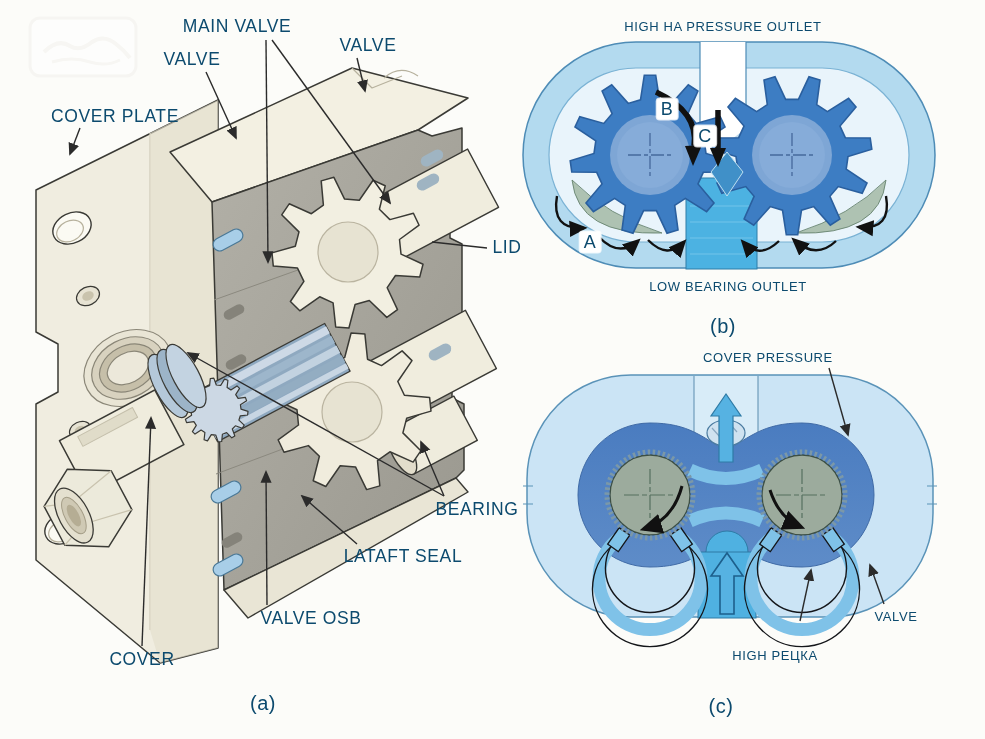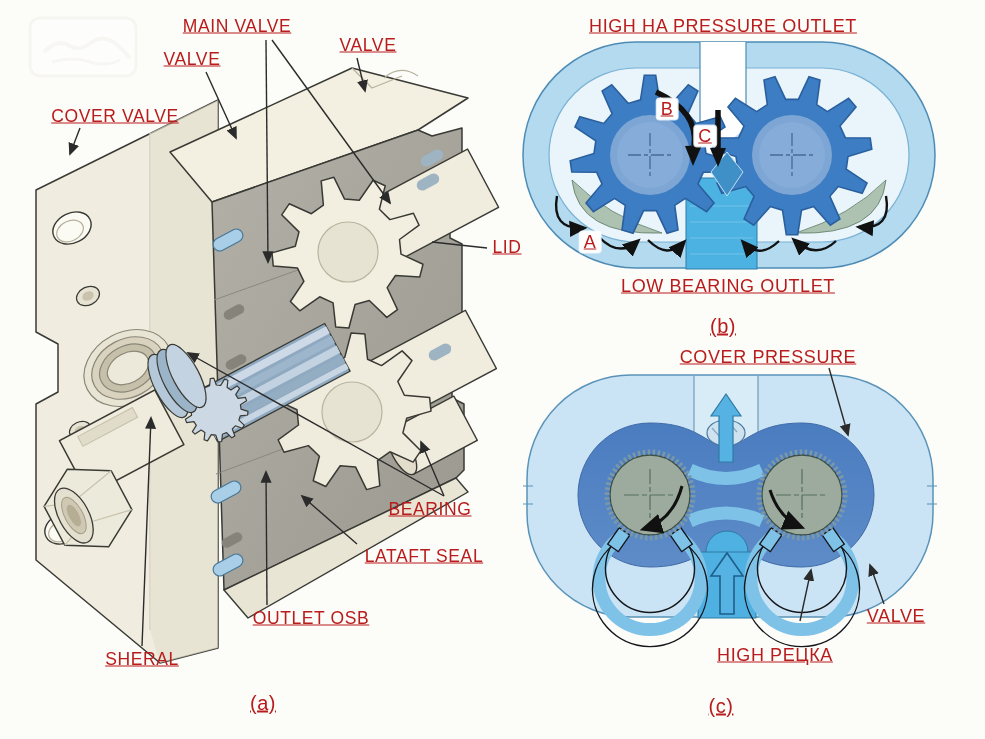--- a/index.html
+++ b/index.html
@@ -4,29 +4,29 @@
 <style>
   html,body{margin:0;padding:0;background:#ffffff;}
   #stage{
     position:relative;width:985px;height:739px;overflow:hidden;
     background:#fcfcf9;
     font-family:"Liberation Sans", sans-serif;
   }
   #art{position:absolute;left:0;top:0;}
   .lbl{
     position:absolute;transform:translate(-50%,-50%);
-    font-size:17.5px;letter-spacing:.6px;color:#b91c1c;white-space:nowrap;
-    -webkit-user-select:none;user-select:none;text-decoration:underline;
+    font-size:17.5px;letter-spacing:.6px;color:#0c4a6e;white-space:nowrap;
+    -webkit-user-select:none;user-select:none;
   }
   .cap{font-size:20px;letter-spacing:.5px;}
   .chip{
     background:#ffffff;border-radius:3px;padding:0 4px;line-height:21px;
     font-size:18px;box-shadow:0 0 0 1px rgba(255,255,255,.8);
   }
-  .small{font-size:18px;}
+  .small{font-size:13px;}
 </style>
 </head>
 <body>
 
 <div id="stage">
 
 <svg id="art" width="985" height="739" viewBox="0 0 985 739">
   <defs>
     <marker id="ah" viewBox="0 0 10 10" refX="8.5" refY="5" markerWidth="9" markerHeight="9" orient="auto-start-reverse">
       <path d="M0,0.6 L10,5 L0,9.4 Z" fill="#2b2b2b"></path>
@@ -294,29 +294,29 @@
     <g stroke="#2b2b2b" stroke-width="1.4" fill="none">
       <path d="M829,368 L848,435" marker-end="url(#ah)"></path>
       <path d="M884,604 L870,565" marker-end="url(#ah)"></path>
       <path d="M800,621 L811,570" marker-end="url(#ah)"></path>
     </g>
   </g>
 </svg>
 
 <div>
 
-  <span class="lbl" style="left:115px;top:116px">COVER VALVE</span>
+  <span class="lbl" style="left:115px;top:116px">COVER PLATE</span>
   <span class="lbl" style="left:192px;top:59px">VALVE</span>
   <span class="lbl" style="left:237px;top:26px">MAIN VALVE</span>
   <span class="lbl" style="left:368px;top:45px">VALVE</span>
   <span class="lbl" style="left:507px;top:247px">LID</span>
-  <span class="lbl" style="left:430px;top:509px">BEARING</span>
-  <span class="lbl" style="left:424px;top:556px">LATAFT SEAL</span>
-  <span class="lbl" style="left:311px;top:618px">OUTLET OSB</span>
-  <span class="lbl" style="left:142px;top:659px">SHERAL</span>
+  <span class="lbl" style="left:477px;top:509px">BEARING</span>
+  <span class="lbl" style="left:403px;top:556px">LATAFT SEAL</span>
+  <span class="lbl" style="left:311px;top:618px">VALVE OSB</span>
+  <span class="lbl" style="left:142px;top:659px">COVER</span>
   <span class="lbl cap" style="left:263px;top:703px">(a)</span>
 
   <span class="lbl small" style="left:723px;top:26px">HIGH HA PRESSURE OUTLET</span>
   <span class="lbl small" style="left:728px;top:286px">LOW BEARING OUTLET</span>
   <span class="lbl cap" style="left:723px;top:326px">(b)</span>
   <span class="lbl chip" style="left:590px;top:242px">A</span>
   <span class="lbl chip" style="left:667px;top:109px">B</span>
   <span class="lbl chip" style="left:705px;top:136px">C</span>
 
   <span class="lbl small" style="left:768px;top:357px">COVER PRESSURE</span>

